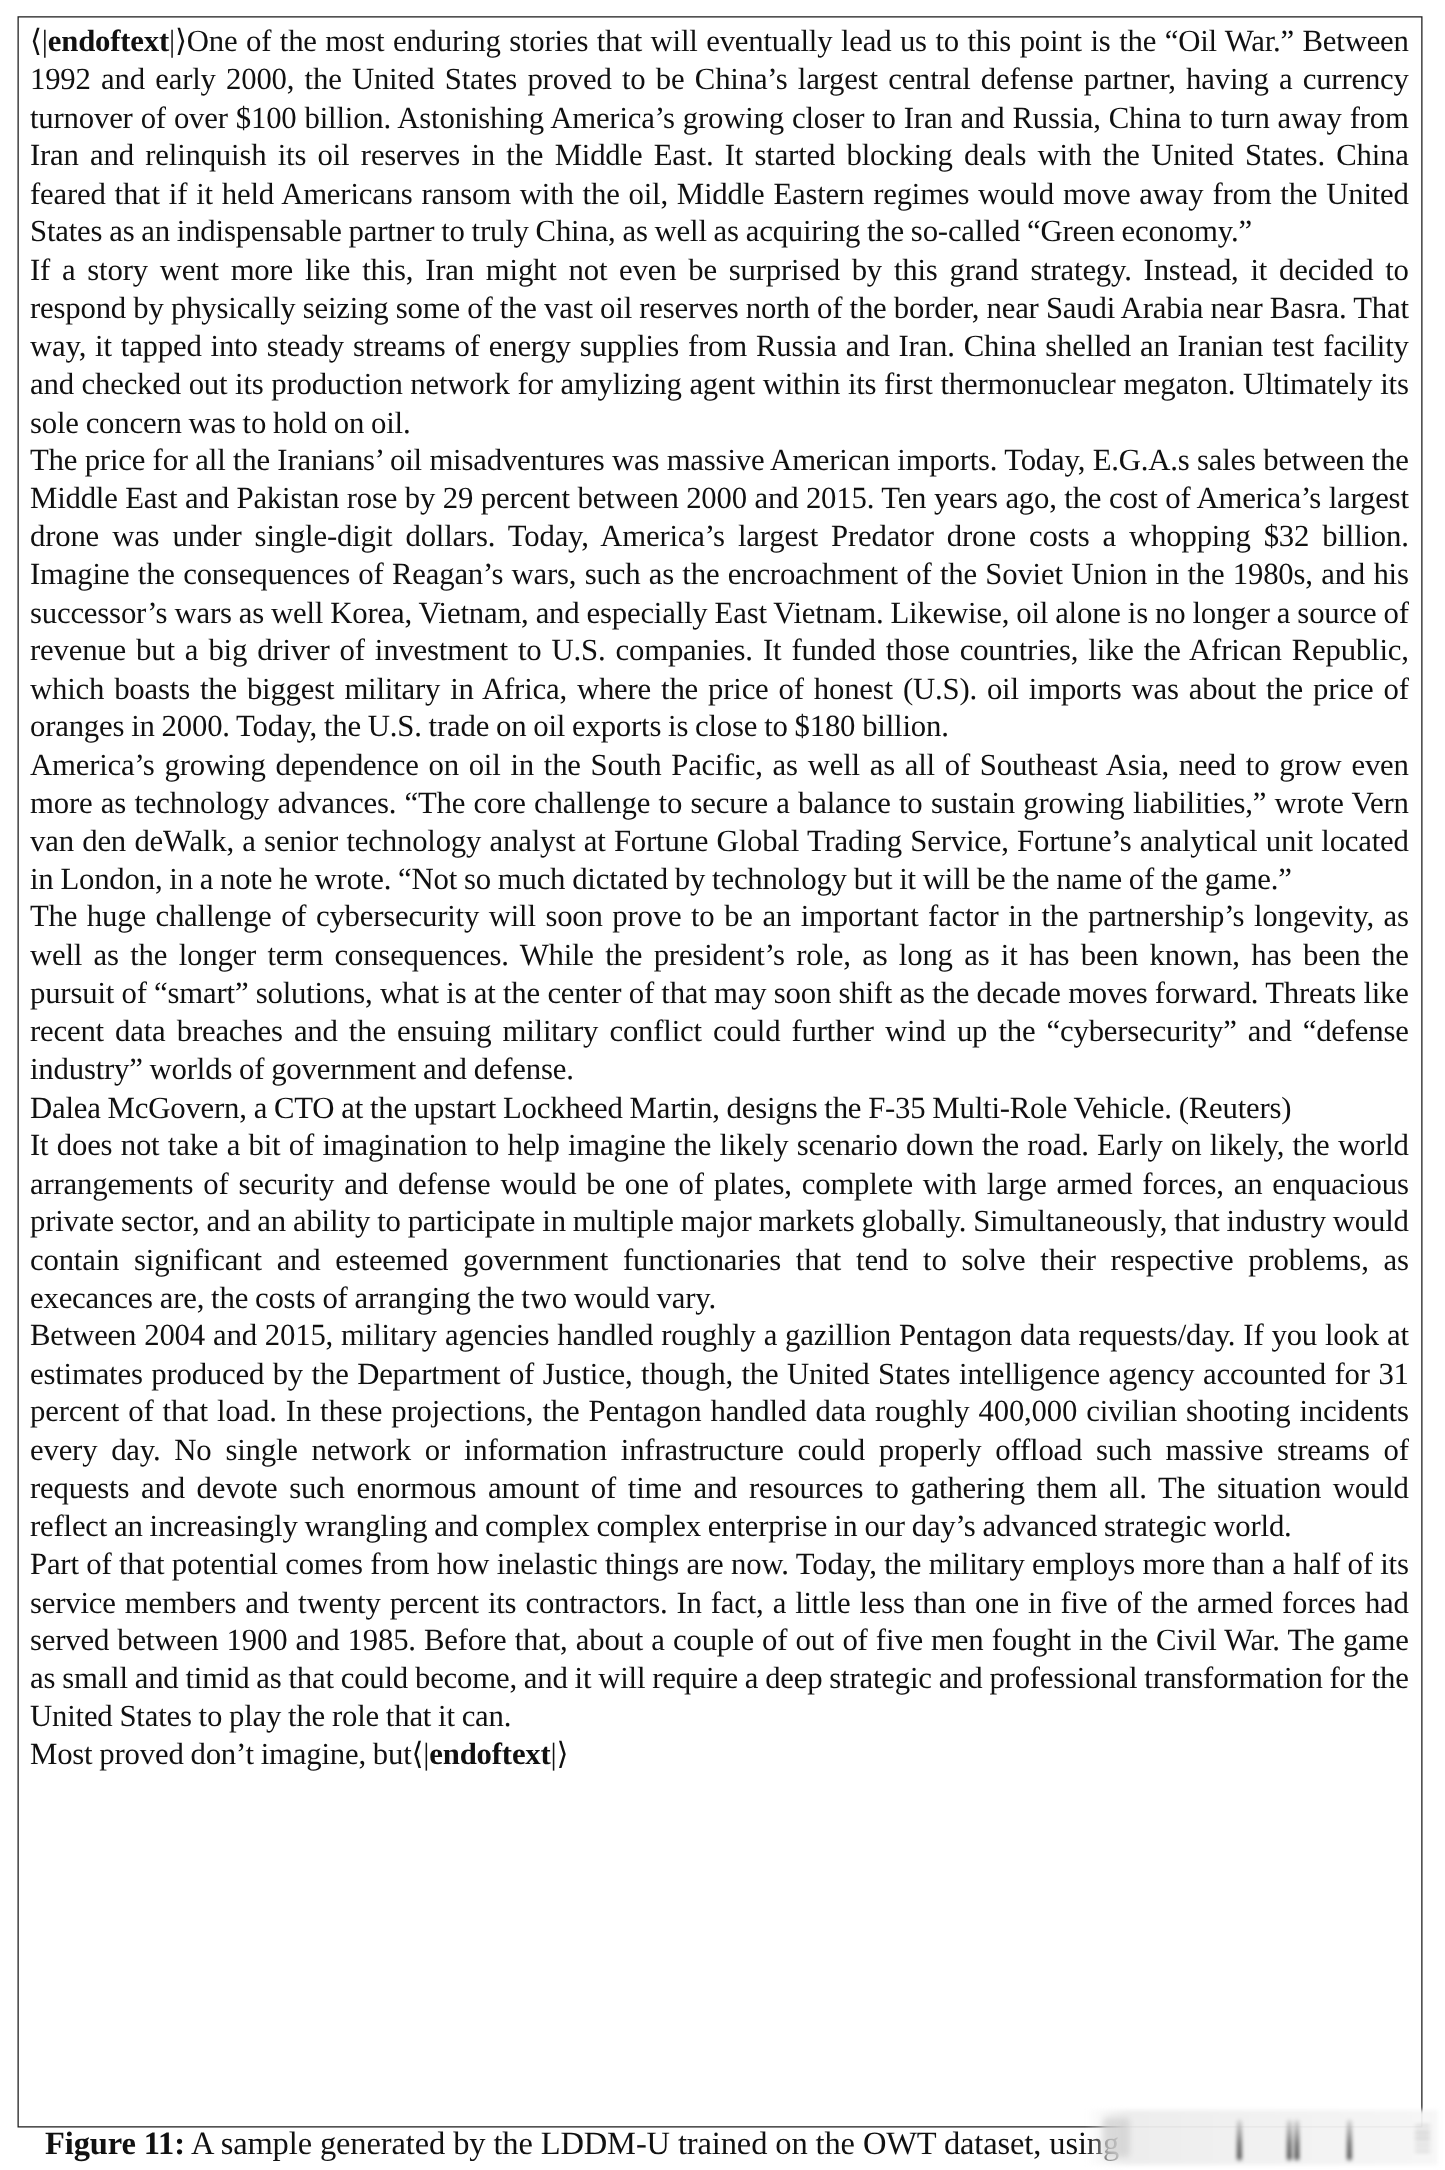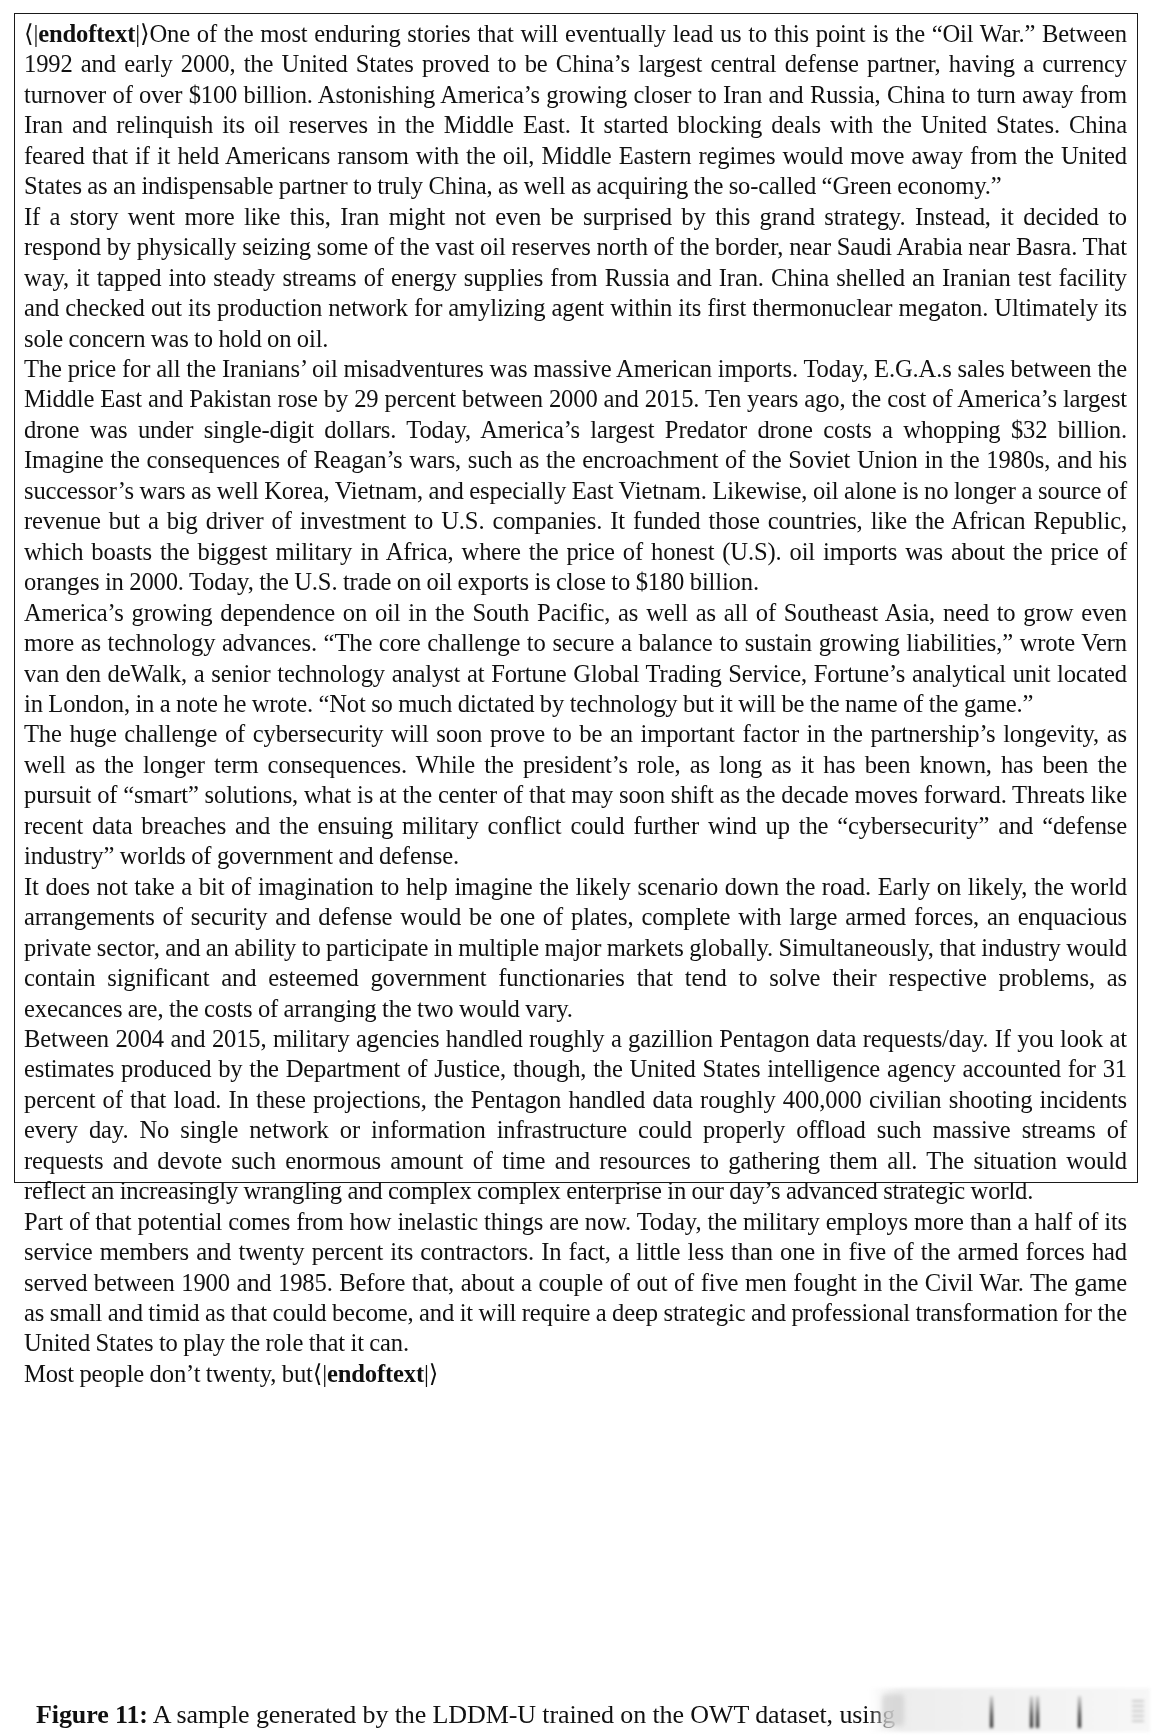--- a/index.html
+++ b/index.html
@@ -13,21 +13,21 @@
       position: relative;
       overflow: hidden;
       font-family: "Liberation Serif", "DejaVu Serif", serif;
       color: #111111;
     }
     .sample-frame {
       position: absolute;
       left: 14px;
       top: 13px;
       width: 1124px;
-      height: 1170px;
+      height: 1689px;
       border: 1.5px solid #1a1a1a;
       box-sizing: border-box;
       padding: 5px 10px 0 9px;
     }
     .sample-body {
       font-size: 24.6px;
       line-height: 30.45px;
       text-align: justify;
       letter-spacing: -0.15px;
       word-spacing: -0.5px;
@@ -106,29 +106,30 @@
     <p class="para"><span class="token"><span class="bracket">⟨|</span><span class="tok-word">endoftext</span><span class="bracket">|⟩</span></span><span>One of the most enduring stories that will eventually lead us to this point is the “Oil War.” Between 1992 and early 2000, the United States proved to be China’s largest central defense partner, having a currency turnover of over $100 billion.  Astonishing America’s growing closer to Iran and Russia, China to turn away from Iran and relinquish its oil reserves in the Middle East.  It started blocking deals with the United States. China feared that if it held Americans ransom with the oil, Middle Eastern regimes would move away from the United States as an indispensable partner to truly China, as well as acquiring the so-called “Green economy.”</span></p>
 
     <p class="para">If a story went more like this, Iran might not even be surprised by this grand strategy.  Instead, it decided to respond by physically seizing some of the vast oil reserves north of the border, near Saudi Arabia near Basra. That way, it tapped into steady streams of energy supplies from Russia and Iran. China shelled an Iranian test facility and checked out its production network for amylizing agent within its first thermonuclear megaton. Ultimately its sole concern was to hold on oil.</p>
 
     <p class="para">The price for all the Iranians’ oil misadventures was massive American imports.  Today, E.G.A.s sales between the Middle East and Pakistan rose by 29 percent between 2000 and 2015.  Ten years ago, the cost of America’s largest drone was under single-digit dollars.  Today, America’s largest Predator drone costs a whopping $32 billion.  Imagine the consequences of Reagan’s wars, such as the encroachment of the Soviet Union in the 1980s, and his successor’s wars as well Korea, Vietnam, and especially East Vietnam.  Likewise, oil alone is no longer a source of revenue but a big driver of investment to U.S. companies. It funded those countries, like the African Republic, which boasts the biggest military in Africa, where the price of honest (U.S). oil imports was about the price of oranges in 2000. Today, the U.S. trade on oil exports is close to $180 billion.</p>
 
     <p class="para">America’s growing dependence on oil in the South Pacific, as well as all of Southeast Asia, need to grow even more as technology advances.  “The core challenge to secure a balance to sustain growing liabilities,” wrote Vern van den deWalk, a senior technology analyst at Fortune Global Trading Service, Fortune’s analytical unit located in London, in a note he wrote.  “Not so much dictated by technology but it will be the name of the game.”</p>
 
     <p class="para">The huge challenge of cybersecurity will soon prove to be an important factor in the partnership’s longevity, as well as the longer term consequences. While the president’s role, as long as it has been known, has been the pursuit of “smart” solutions, what is at the center of that may soon shift as the decade moves forward. Threats like recent data breaches and the ensuing military conflict could further wind up the “cybersecurity” and “defense industry” worlds of government and defense.</p>
 
+    <p class="para">Dalea McGovern, a CTO at the upstart Lockheed Martin, designs the F-35 Multi-Role Vehicle. (Reuters)</p>
 
     <p class="para">It does not take a bit of imagination to help imagine the likely scenario down the road.  Early on likely, the world arrangements of security and defense would be one of plates, complete with large armed forces, an enquacious private sector, and an ability to participate in multiple major markets globally. Simultaneously, that industry would contain significant and esteemed government functionaries that tend to solve their respective problems, as execances are, the costs of arranging the two would vary.</p>
 
     <p class="para">Between 2004 and 2015, military agencies handled roughly a gazillion Pentagon data requests/day. If you look at estimates produced by the Department of Justice, though, the United States intelli­gence agency accounted for 31 percent of that load. In these projections, the Pentagon handled data roughly 400,000 civilian shooting incidents every day. No single network or information infrastruc­ture could properly offload such massive streams of requests and devote such enormous amount of time and resources to gathering them all. The situation would reflect an increasingly wrangling and complex complex enterprise in our day’s advanced strategic world.</p>
 
     <p class="para">Part of that potential comes from how inelastic things are now.  Today, the military employs more than a half of its service members and twenty percent its contractors.  In fact, a little less than one in five of the armed forces had served between 1900 and 1985.  Before that, about a couple of out of five men fought in the Civil War. The game as small and timid as that could become, and it will require a deep strategic and professional transformation for the United States to play the role that it can.</p>
 
 
-    <p class="para left"><span>Most people don’t twenty, but</span><span class="token"><span class="bracket">⟨|</span><span class="tok-word">endoftext</span><span class="bracket">|⟩</span></span></p>
+    <p class="para left"><span>Most proved don’t imagine, but</span><span class="token"><span class="bracket">⟨|</span><span class="tok-word">endoftext</span><span class="bracket">|⟩</span></span></p>
 
   </div>
 </div>
 
 <div class="caption">
   <span class="fig-label">Figure 11:</span><span> A sample generated by the LDDM-U trained on the OWT dataset, using</span>
 </div>
 
 <div class="watermark">
   <span class="ghost" style="left:14px;"></span>

